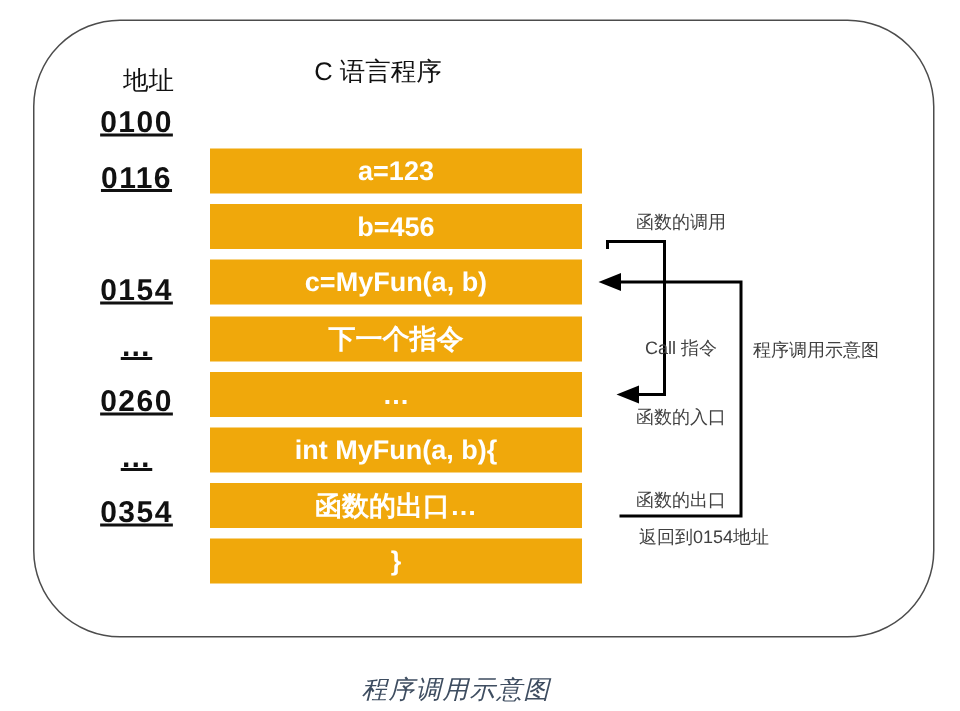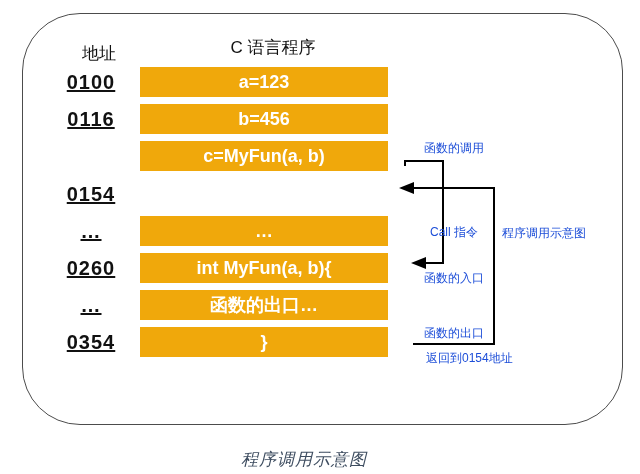--- a/index.html
+++ b/index.html
@@ -22,61 +22,62 @@
   }
   .hdr {
     position: absolute;
     color: #111111;
     font-size: 17px;
     font-weight: 500;
     text-align: center;
     line-height: 20px;
   }
   .addr-hdr { left: 64px; top: 44px; width: 70px; }
-  .prog-hdr { left: 149px; top: 38px; width: 248px; }
+  .prog-hdr { left: 128px; top: 38px; width: 248px; }
   .addr {
     position: absolute;
     left: 52px; width: 78px; height: 30px;
     line-height: 30px;
     text-align: center;
     font-size: 20px;
     font-weight: 700;
     letter-spacing: 1px;
     color: #111111;
     text-decoration: underline;
   }
   .cell {
     position: absolute;
     left: 140px; width: 248px; height: 30px;
     line-height: 30px;
     text-align: center;
     background: var(--box-color, #F0A80B);
     color: #ffffff;
     font-size: 18px;
     font-weight: 600;
+    margin-top: 32px;
   }
   .arrows {
     position: absolute;
     left: 0; top: 0;
     z-index: 1;
     pointer-events: none;
   }
   .arrows .ln {
     fill: none;
     stroke: var(--arrow-color, #000000);
     stroke-width: 2px;
     stroke-linejoin: miter;
     stroke-linecap: butt;
   }
   .arrows .ah { fill: var(--arrow-color, #000000); stroke: none; }
   .note {
     position: absolute;
     z-index: 2;
     font-size: 12px;
-    color: #1d4ed8;
+    color: #404040;
     white-space: nowrap;
     line-height: 14px;
     padding-left: 16px;
   }
   .caption {
     position: absolute;
     left: 170px; top: 448px; width: 268px;
     text-align: center;
     font-size: 17px;
     letter-spacing: 1px;
@@ -98,20 +99,21 @@
   <div class="addr" style="top:104px">0116</div>
   <div class="addr" style="top:179px">0154</div>
   <div class="addr" style="top:216px">…</div>
   <div class="addr" style="top:253px">0260</div>
   <div class="addr" style="top:290px">…</div>
   <div class="addr" style="top:327px">0354</div>
 
   <div class="cell" style="top:67px">a=123</div>
   <div class="cell" style="top:104px">b=456</div>
   <div class="cell" style="top:141px">c=MyFun(a, b)</div>
+  <div class="cell" style="top:179px">下一个指令</div>
   <div class="cell" style="top:216px">…</div>
   <div class="cell" style="top:253px">int MyFun(a, b){</div>
   <div class="cell" style="top:290px">函数的出口…</div>
   <div class="cell" style="top:327px">}</div>
 
   <svg class="arrows" width="640" height="474" viewBox="0 0 640 474">
     <polyline class="ln" points="405,166 405,161 443,161 443,263 425,263"></polyline>
     <polygon class="ah" points="411,263 426,257 426,269"></polygon>
     <polyline class="ln" points="413,344 494,344 494,188 413,188"></polyline>
     <polygon class="ah" points="399,188 414,182 414,194"></polygon>

